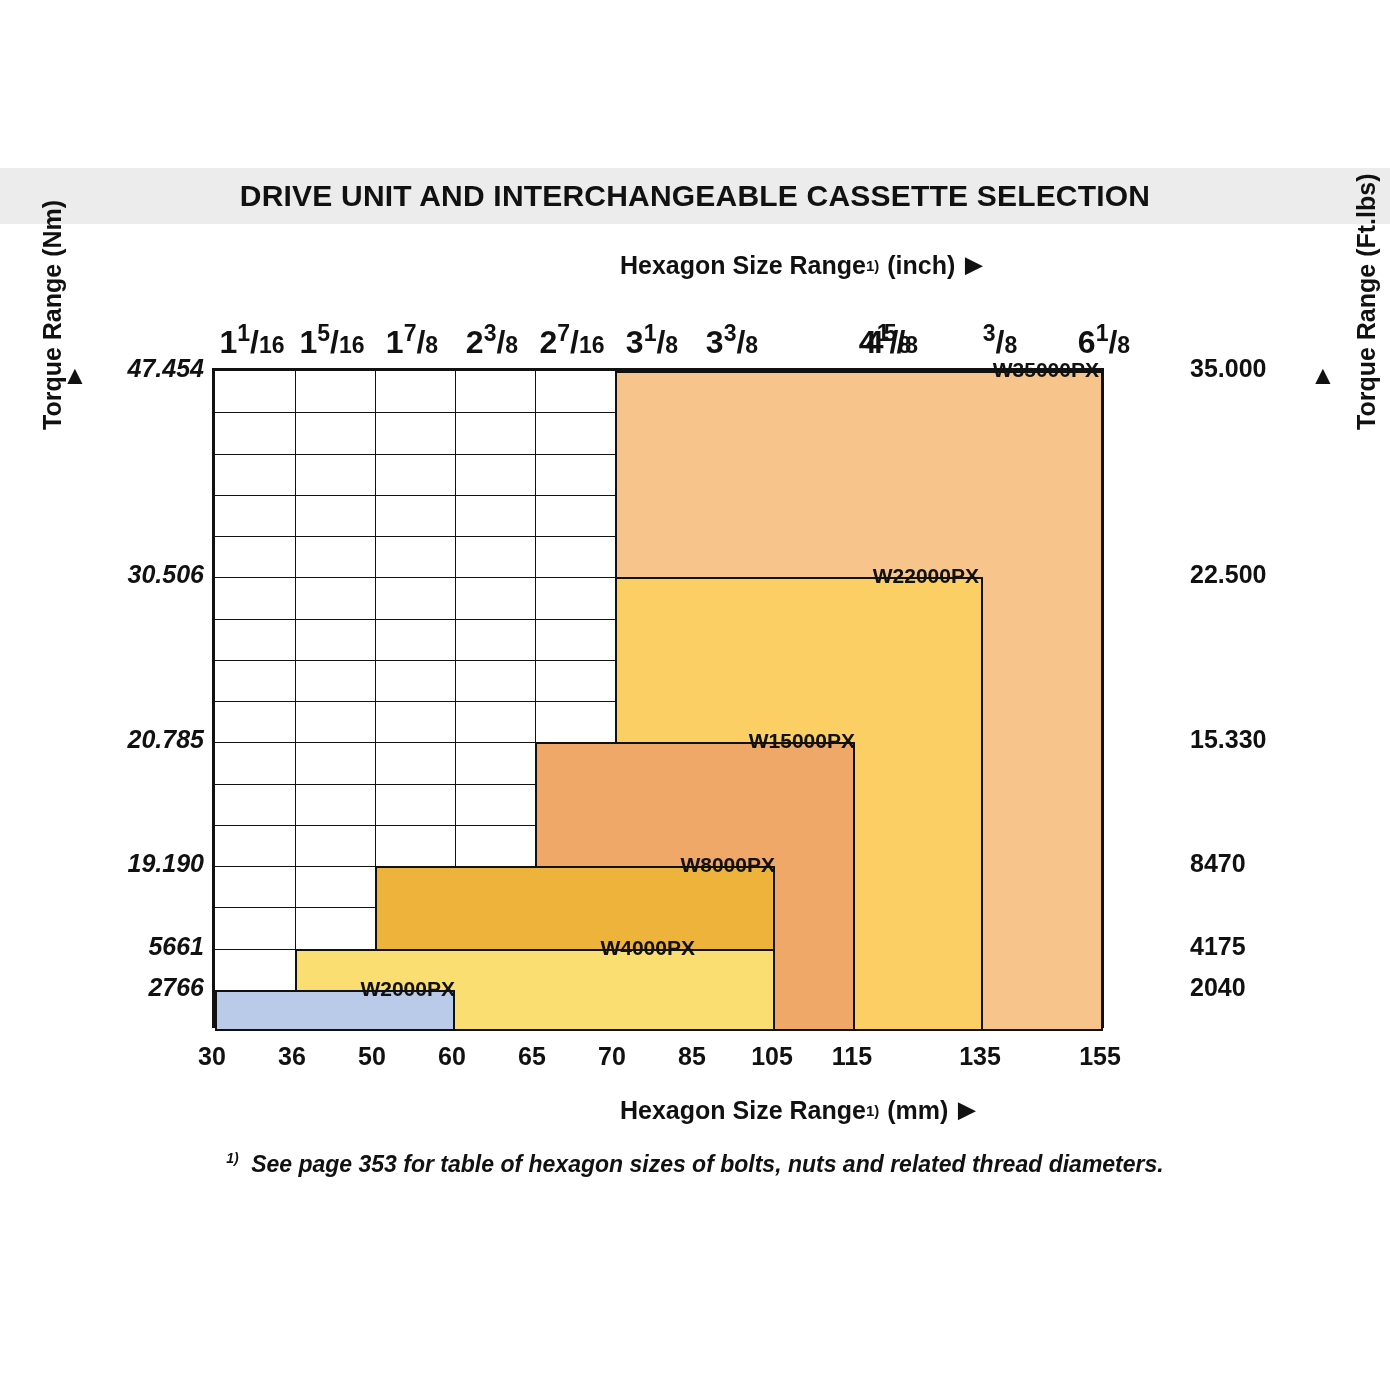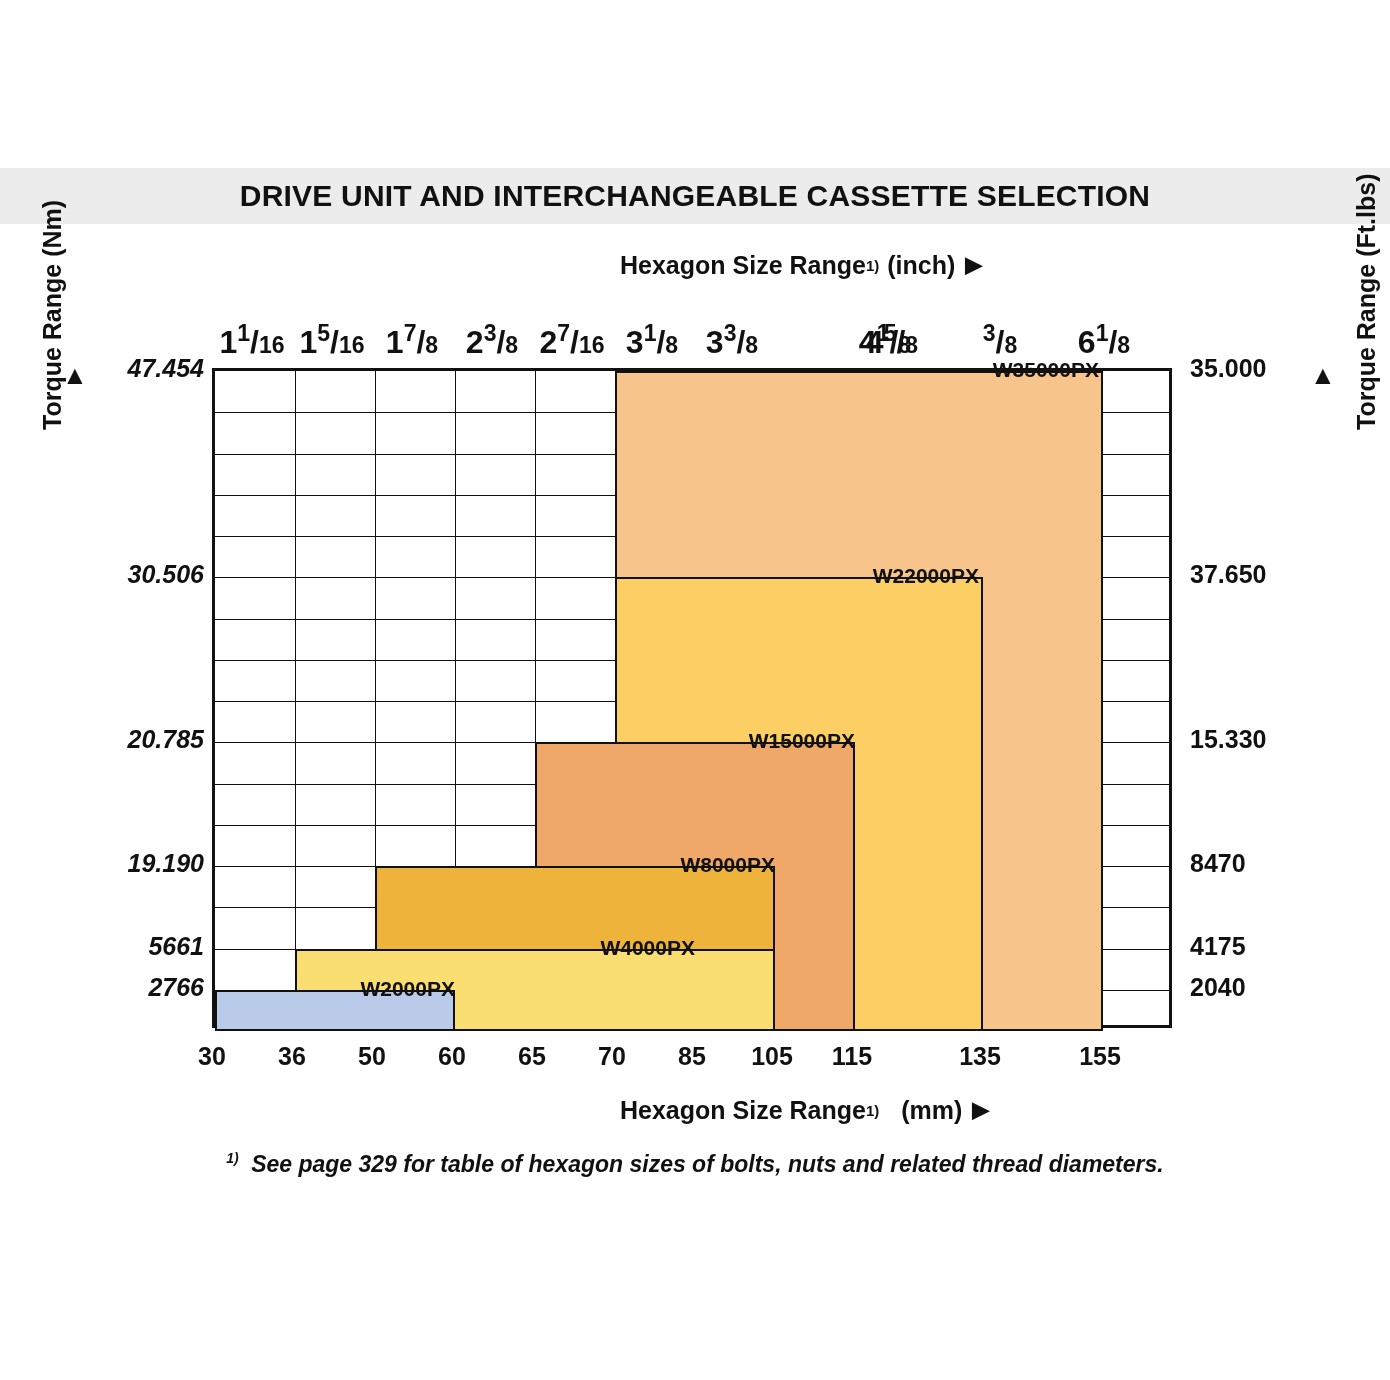--- a/index.html
+++ b/index.html
@@ -31,21 +31,21 @@
     display:flex;align-items:center;
   }
   .sup{font-size:15px;vertical-align:super;}
   .tri{font-size:22px;margin-left:10px;line-height:1;}
 
   
   
   #plot{
     position:absolute;
     left:212px;top:368px;
-    width:960px;height:660px;
+    width:892px;height:660px;
     border:3px solid #111;
     box-sizing:border-box;
     background:#fff;
   }
   .gridline{position:absolute;background:#111;}
   .v{width:1px;top:0;bottom:0;}
   .h{height:1px;left:0;right:0;}
 
   .block{
     position:absolute;
@@ -205,32 +205,32 @@
   <div id="yticks-left">
       <div class="ytick-l" style="left: 54px; top: 368px;">47.454</div>
       <div class="ytick-l" style="left: 54px; top: 574.25px;">30.506</div>
       <div class="ytick-l" style="left: 54px; top: 739.25px;">20.785</div>
       <div class="ytick-l" style="left: 54px; top: 863px;">19.190</div>
       <div class="ytick-l" style="left: 54px; top: 945.5px;">5661</div>
       <div class="ytick-l" style="left: 54px; top: 986.75px;">2766</div>
     </div>
   <div id="yticks-right">
       <div class="ytick-r" style="left: 1190px; top: 368px;">35.000</div>
-      <div class="ytick-r" style="left: 1190px; top: 574.25px;">37.650</div>
+      <div class="ytick-r" style="left: 1190px; top: 574.25px;">22.500</div>
       <div class="ytick-r" style="left: 1190px; top: 739.25px;">15.330</div>
       <div class="ytick-r" style="left: 1190px; top: 863px;">8470</div>
       <div class="ytick-r" style="left: 1190px; top: 945.5px;">4175</div>
       <div class="ytick-r" style="left: 1190px; top: 986.75px;">2040</div>
     </div>
 
   <div class="bottom-axis-label">
     <span>Hexagon Size Range</span>
     <span class="sup">1)</span>
-    <span style="margin-left:22px;">(mm)</span>
+    <span style="margin-left:8px;">(mm)</span>
     <span class="tri">▶</span>
   </div>
 
   <div class="footnote">
     <span class="sup">1)</span>
-    <span style="margin-left:6px;">See page 329 for table of hexagon sizes of bolts, nuts and related thread diameters.</span>
+    <span style="margin-left:6px;">See page 353 for table of hexagon sizes of bolts, nuts and related thread diameters.</span>
   </div>
 
 </div>
 
 </body></html>

